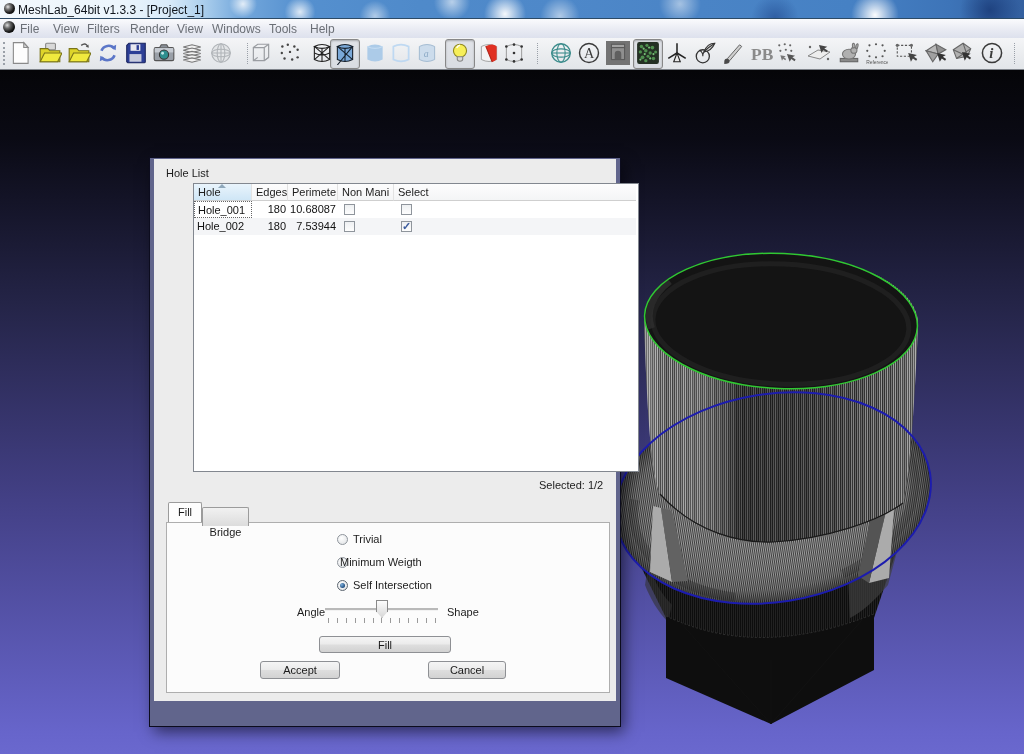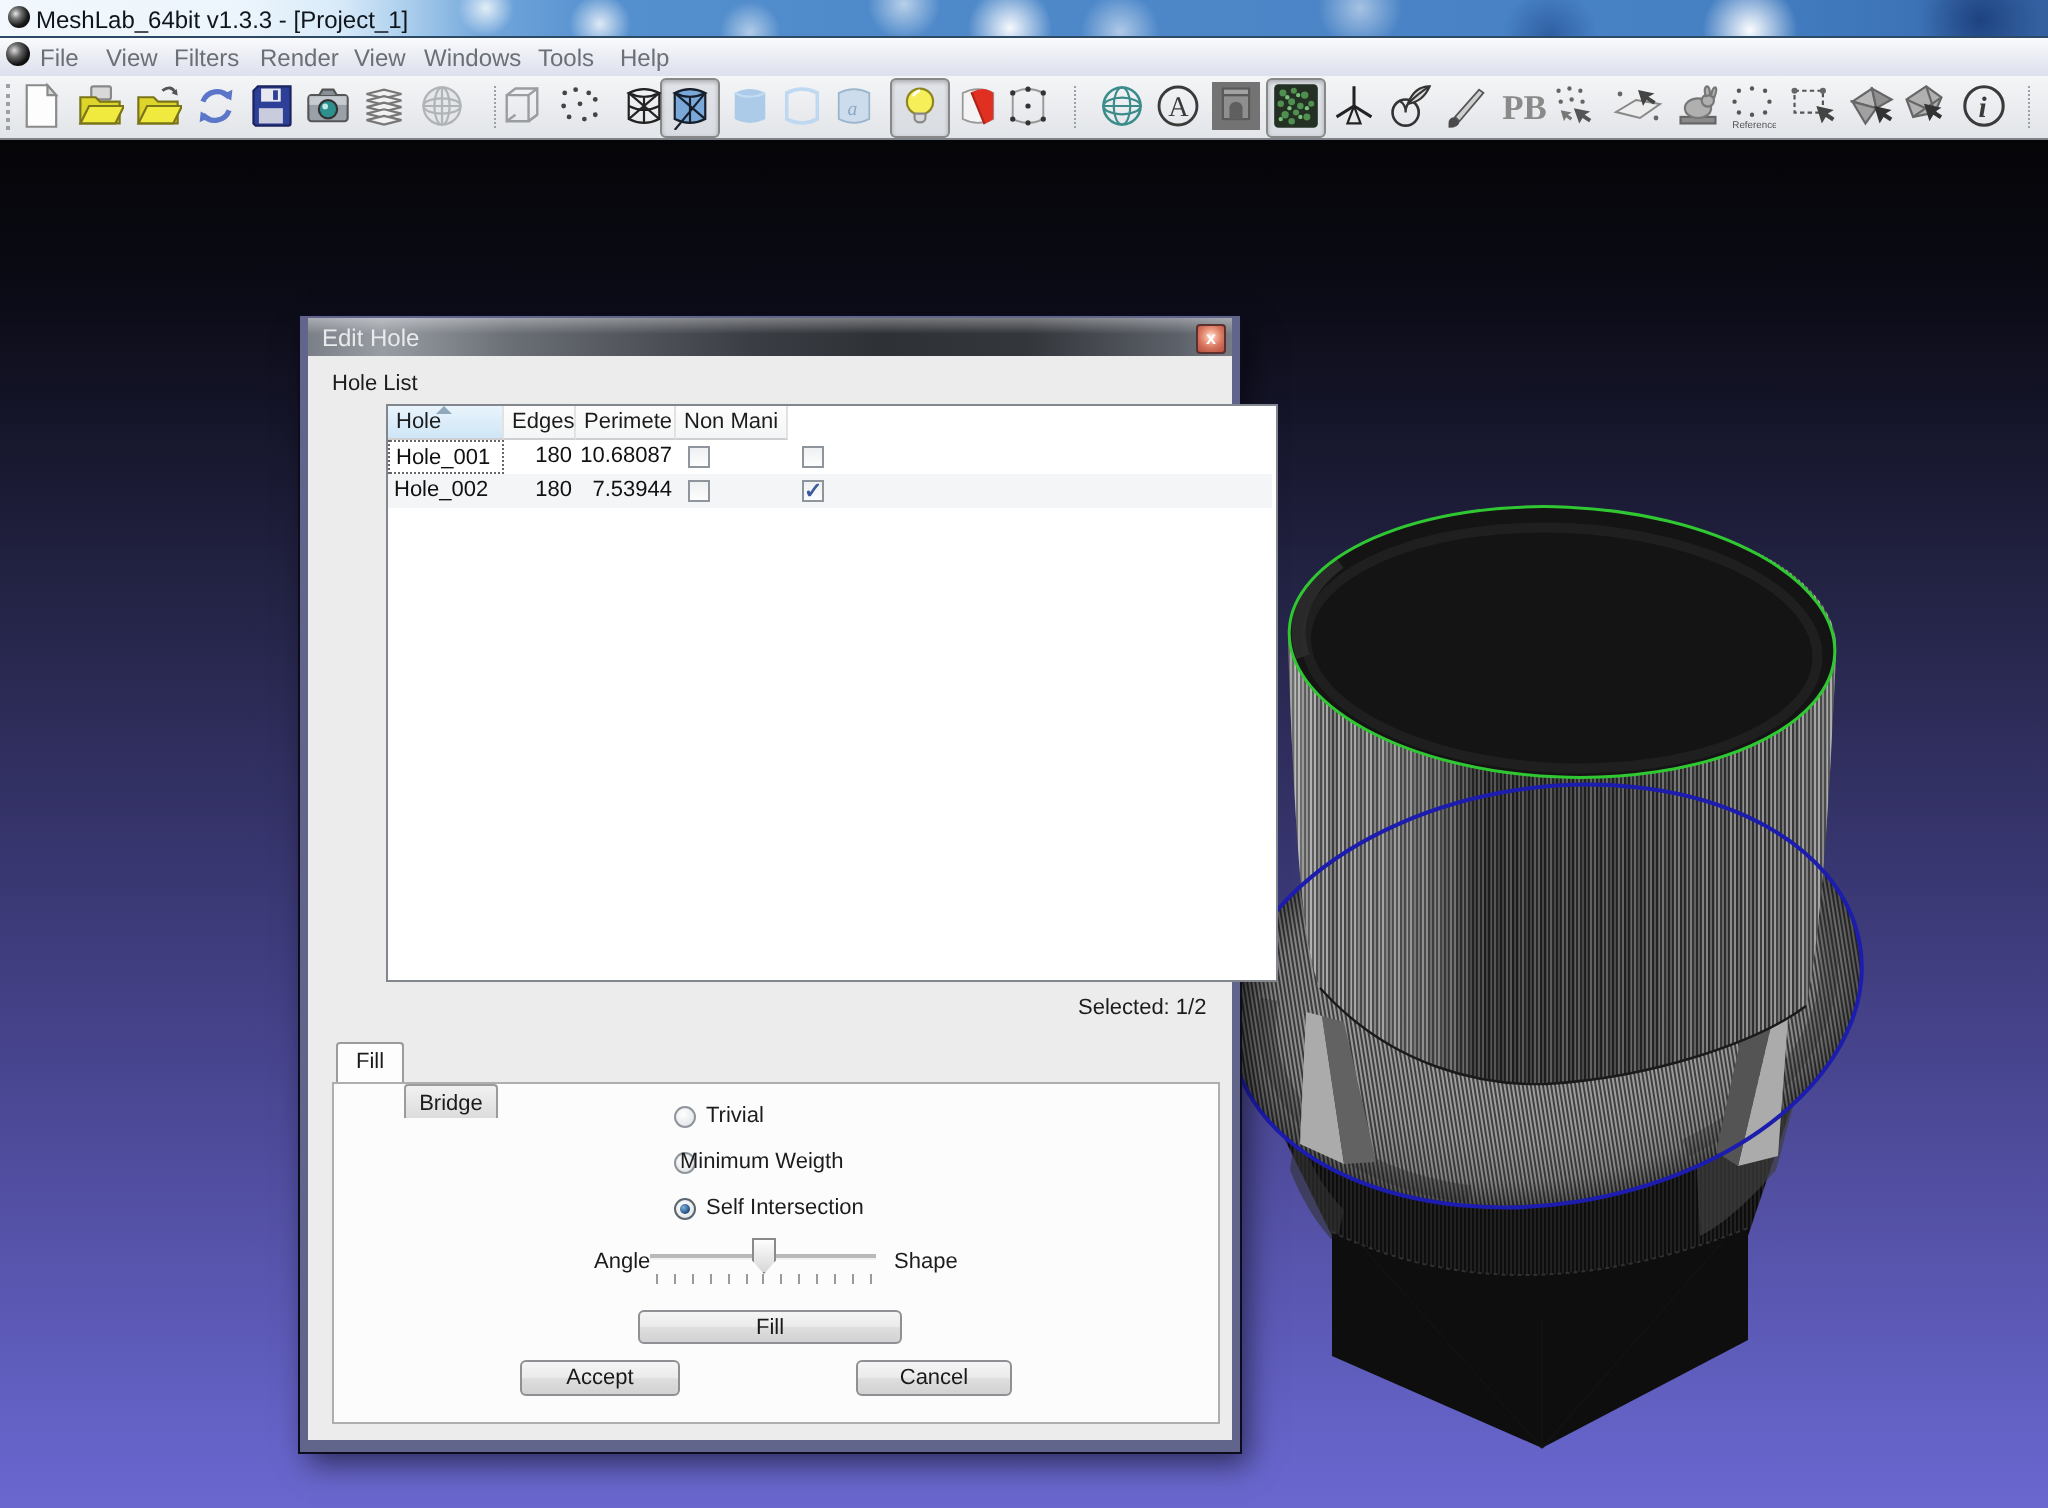--- a/index.html
+++ b/index.html
@@ -54,21 +54,21 @@
 .hcell{position:absolute;top:0;height:17px;background:linear-gradient(#fdfdfd,#f4f5f6);border-right:1px solid #e2e2e2;border-bottom:1px solid #cfcfcf;font-size:11px;color:#1c1c1c;padding-top:2px;padding-left:4px;box-sizing:border-box;}
 .hcell.sorted{background:linear-gradient(#e9f4fc,#cfe6f6);}
 .sortarrow{position:absolute;left:24px;top:0px;width:0;height:0;border-left:4px solid transparent;border-right:4px solid transparent;border-bottom:4px solid #8fa8bb;}
 .trow{position:absolute;left:0;width:442px;height:17px;font-size:11px;color:#111;}
 .tcell{position:absolute;top:0;height:17px;padding-top:2px;box-sizing:border-box;white-space:nowrap;}
 .cb{position:absolute;width:11px;height:11px;border:1px solid #8f959c;background:linear-gradient(#eef0f2,#fdfdfd);box-sizing:border-box;}
 .cb.checked:after{content:"\2713";position:absolute;left:0px;top:-2px;font-size:11px;font-weight:bold;color:#3c5c9e;}
 
 .tab{position:absolute;font-size:11px;color:#1c1c1c;text-align:center;box-sizing:border-box;}
 #tabfill{left:14px;top:343px;width:34px;height:20px;background:#fdfdfd;border:1px solid #9b9b9b;border-bottom:none;border-top-left-radius:2px;border-top-right-radius:2px;padding-top:3px;z-index:2;}
-#tabbridge{left:48px;top:364px;width:47px;height:17px;background:linear-gradient(#f1f1f1,#dcdcdc);border:1px solid #9b9b9b;border-bottom:none;border-top-left-radius:2px;border-top-right-radius:2px;padding-top:3px;z-index:1;}
+#tabbridge{left:48px;top:348px;width:47px;height:17px;background:linear-gradient(#f1f1f1,#dcdcdc);border:1px solid #9b9b9b;border-bottom:none;border-top-left-radius:2px;border-top-right-radius:2px;padding-top:18px;z-index:1;}
 #tabpane{position:absolute;left:12px;top:363px;width:444px;height:171px;background:#fcfcfc;border:1px solid #aeaeae;box-sizing:border-box;z-index:0;}
 .radio{position:absolute;width:11px;height:11px;border-radius:50%;border:1px solid #8f959c;background:radial-gradient(circle at 40% 35%, #fff, #dcdfe2);box-sizing:border-box;}
 .radio.sel{border-color:#5c6670;}
 .radio.sel:after{content:"";position:absolute;left:2px;top:2px;width:5px;height:5px;border-radius:50%;background:radial-gradient(circle at 35% 35%, #7fb2de, #1f4c7e 70%);}
 .btn{position:absolute;box-sizing:border-box;border:1px solid #8e9094;border-radius:3px;
  background:linear-gradient(#f5f5f5,#ebebeb 48%,#dedede 52%,#d2d2d2);
  font-size:11px;color:#1a1a1a;text-align:center;padding-top:2px;}
 #slidertrack{position:absolute;left:171px;top:449px;width:113px;height:2px;background:#b9b9b9;border-bottom:1px solid #f2f2f2;}
 #sliderhandle{position:absolute;left:222px;top:441px;width:12px;height:18px;z-index:2;
  background:linear-gradient(#fdfdfd,#d8d8d8);border:1px solid #8a8a8a;box-sizing:border-box;
@@ -405,31 +405,28 @@
       <path d="M12,2 L16,14 M3,8 L16,14 M19,7 L6,16" stroke="#666" fill="none"></path>
       <path d="M11,10 l2.5,8 l1.8,-3 l3,2 l1,-1.6 l-3,-2 l2.7,-1.6 z" fill="#333"></path>
     </svg>
 <svg class="ticon" style="left:980px" viewBox="0 0 22 22">
       <circle cx="11" cy="11" r="8.8" fill="none" stroke="#3a3a3a" stroke-width="1.4"></circle>
       <text x="8.5" y="16" font-size="13.5" font-style="italic" font-weight="bold" fill="#3a3a3a" font-family="Liberation Serif,serif">i</text>
     </svg>
 </div>
 <div id="toolbarline"></div>
 <div id="dlg">
- <div id="dlgtitle">
-      <div class="dtext">Edit Hole</div>
-      <div id="closebtn">x</div>
-    </div>
  <div id="dlgbody">
   <div class="lbl" style="left:12px;top:8px;">Hole List</div>
   <div id="holetable">
     <div class="hcell sorted" style="left:0;width:58px;">Hole<div class="sortarrow"></div></div>
     <div class="hcell" style="left:58px;width:36px;">Edges</div>
     <div class="hcell" style="left:94px;width:50px;">Perimete</div>
     <div class="hcell" style="left:144px;width:56px;">Non Mani</div>
+    <div class="hcell" style="left:200px;width:242px;border-right:none;">Select</div>
     <div class="trow" style="top:17px;">
       <div class="tcell" style="left:0;width:58px;padding-left:3px;border:1px dotted #666;height:17px;">Hole_001</div>
       <div class="tcell" style="left:58px;width:34px;text-align:right;">180</div>
       <div class="tcell" style="left:94px;width:48px;text-align:right;">10.68087</div>
       <div class="cb" style="left:150px;top:3px;"></div>
       <div class="cb" style="left:207px;top:3px;"></div>
     </div>
     <div class="trow" style="top:34px;background:#f4f5f7;">
       <div class="tcell" style="left:3px;width:55px;">Hole_002</div>
       <div class="tcell" style="left:58px;width:34px;text-align:right;">180</div>

